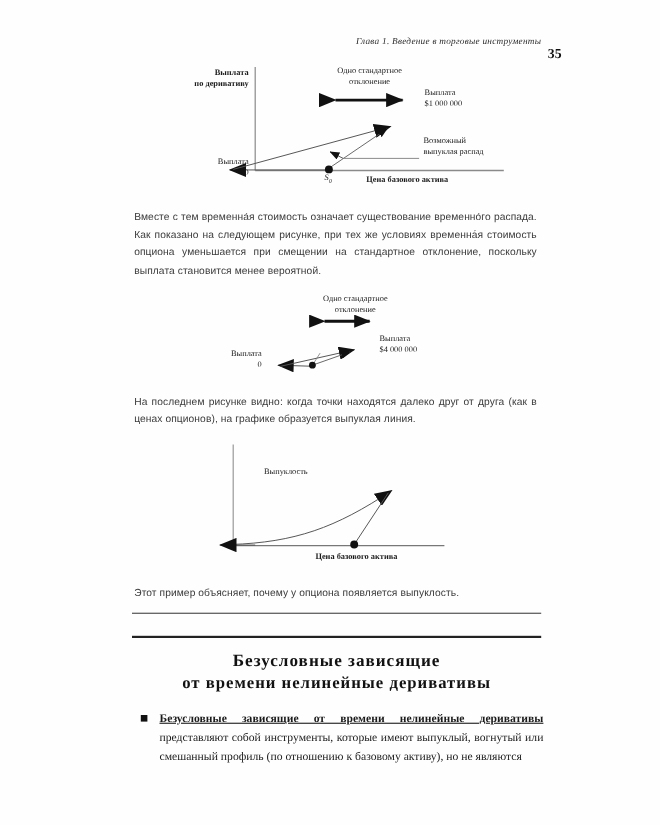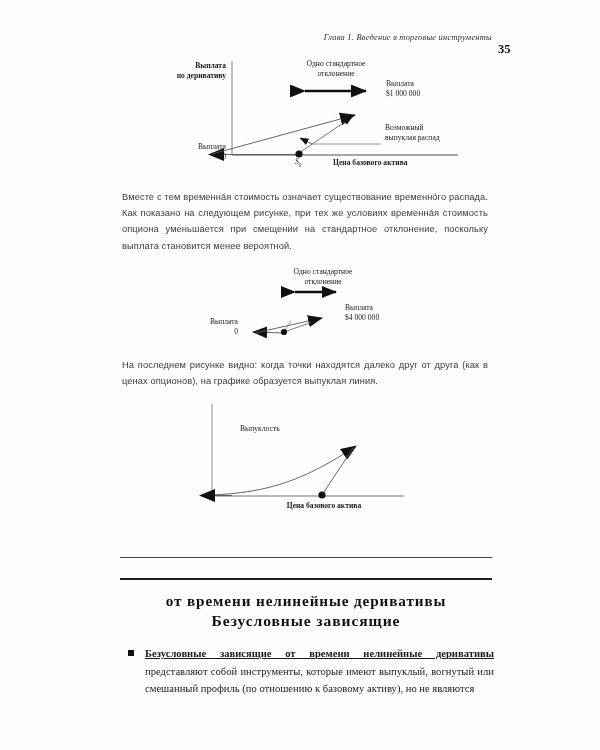--- a/index.html
+++ b/index.html
@@ -273,27 +273,28 @@
       <line x1="322" y1="99" x2="353" y2="52" stroke="#555" stroke-width="0.9"></line>
 
       <circle cx="322" cy="99" r="3.6" fill="#111"></circle>
     </svg>
 
     <div class="fig-label" style="left:216px; top:28px;margin-left:24px;">Выпуклость</div>
 
     <div class="fig-label bold center" style="left:262px; top:105px; width:124px;">Цена базового актива</div>
   </div>
 
+  <div class="body-par nojust" style="left:122px; top:531px; width:370px;">Этот пример объясняет, почему у опциона появляется выпуклость.</div>
 
   <div class="rule" style="left:120px; top:557px; width:372px;"></div>
   <div class="rule thick" style="left:120px; top:578px; width:372px;"></div>
 
   <div class="section-head" style="top:591px;">
+    <span class="ln smallcaps-big">Безусловные зависящие</span>
     <span class="ln">от времени нелинейные деривативы</span>
-    <span class="ln smallcaps-big">Безусловные зависящие</span>
   </div>
 
   <div class="bullet-block" style="top:645px;">
     <span class="bullet-marker"></span>
     <span class="bullet-body">
       <b>Безусловные зависящие от времени нелинейные деривативы</b><span> представляют собой инструменты, которые имеют выпуклый, вогнутый или смешанный профиль (по отношению к базовому активу), но не являются</span>
     </span>
   </div>
 
 </div>

